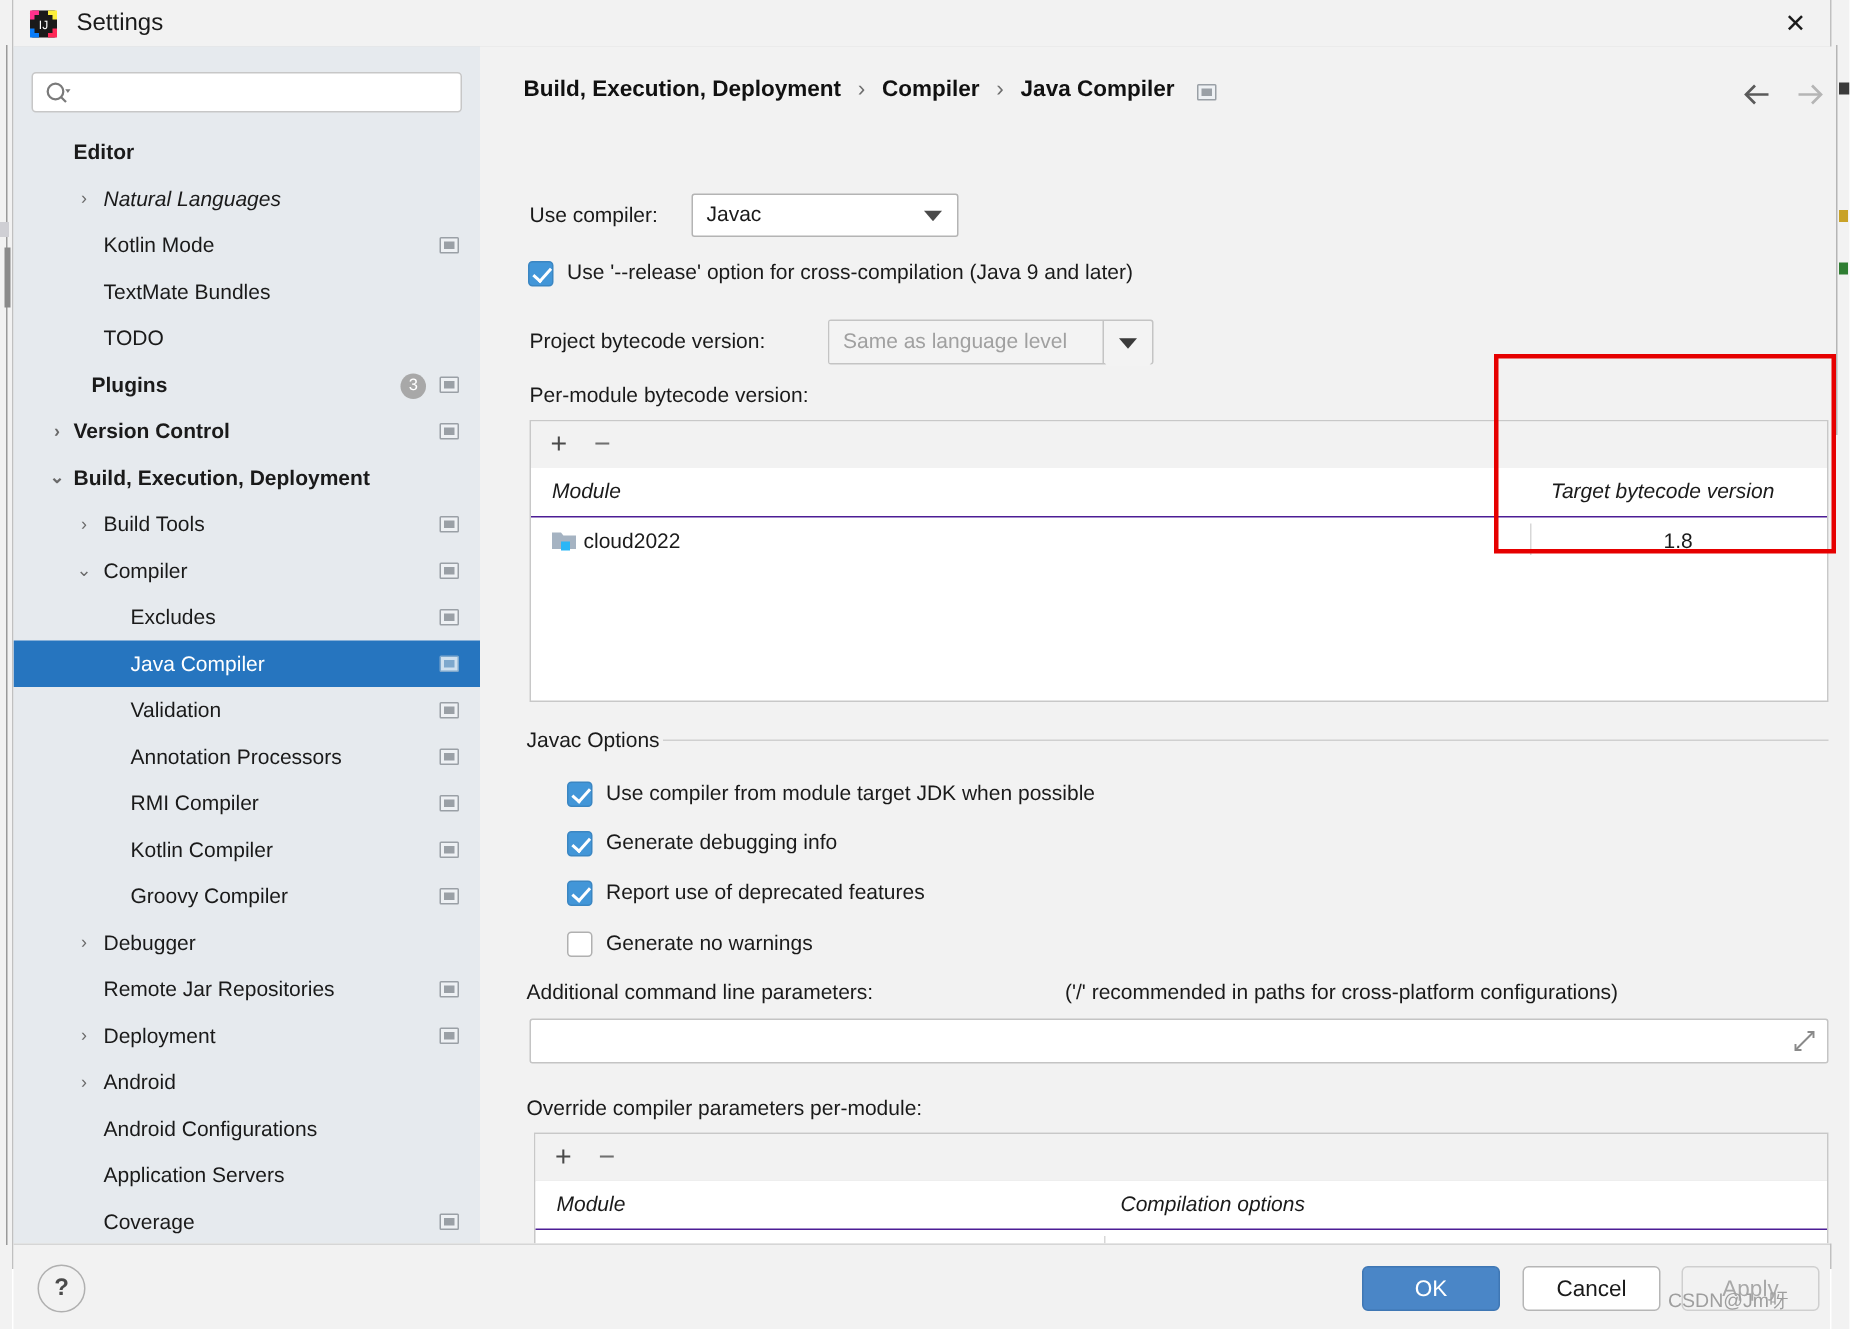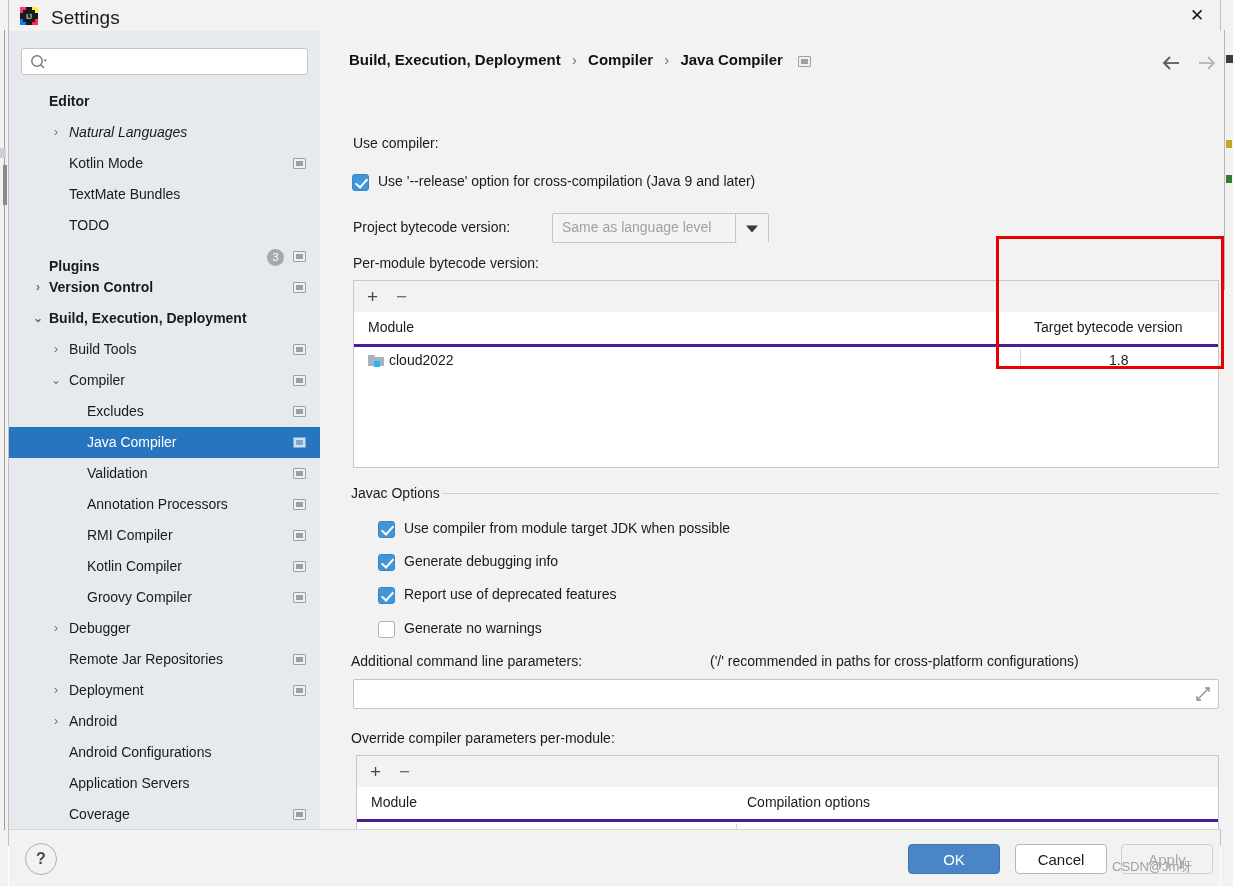--- a/index.html
+++ b/index.html
@@ -38,21 +38,21 @@
   
   .titlebar {
     position:absolute; left:0; top:0; width:100%; height:31px;
     background:#f2f2f2; border-bottom:1px solid #d6d6d6;
   }
   .app-icon {
     position:absolute; left:10px; top:6px; width:20px; height:20px;
   }
   .title-text {
     position:absolute; left:42px; top:7px;
-    font-size:19px; color:#1a1a1a;
+    font-size:16px; color:#1a1a1a;
   }
   .close-btn {
     position:absolute; right:0px; top:0px; width:46px; height:31px;
     display:flex; align-items:center; justify-content:center;
     font-size:17px; color:#1a1a1a; cursor:pointer;
   }
 
   
   .sidebar {
     position:absolute; left:0; top:31px; width:311px; height:798px;
@@ -195,21 +195,21 @@
     background:#f2f2f2; border-bottom:1px solid #c8c8c8;
   }
   .tb-plus, .tb-minus {
     position:absolute; top:6px; font-size:19px; color:#4a4a4a;
     line-height:19px; cursor:pointer;
   }
   .tb-plus { left:13px; }
   .tb-minus { left:42px; color:#707070; }
   .tbl-head {
     position:absolute; left:0; right:0; height:32px;
-    background:#ffffff; border-bottom:3px solid #4c1d95;
+    background:#ffffff; border-bottom:1px solid #4c1d95;font-style:italic;
   }
   .th {
     position:absolute; top:7px; font-size:14px; color:#1a1a1a; white-space:nowrap;
   }
   .colsep { position:absolute; width:1px; background:#d7d7d7; }
   .row-cell { position:absolute; font-size:14px; color:#1a1a1a; white-space:nowrap; }
   .mod-icon {
     position:absolute; width:16px; height:14px;
   }
 
@@ -316,21 +316,21 @@
           <span class="tree-label" style="left: 60px;">Kotlin Mode</span>
           <span class="chip"></span>
         </div>
         <div class="tree-row">
           <span class="tree-label" style="left: 60px;">TextMate Bundles</span>
         </div>
         <div class="tree-row">
           <span class="tree-label" style="left: 60px;">TODO</span>
         </div>
         <div class="tree-row bold">
-          <span class="tree-label" style="left: 40px; margin-top: 10px;">Plugins</span>
+          <span class="tree-label" style="left: 52px;">Plugins</span>
           <span class="badge">3</span>
           <span class="chip"></span>
         </div>
         <div class="tree-row bold">
           <span class="arrow" style="left: 22px;">›</span>
           <span class="tree-label" style="left: 40px;">Version Control</span>
           <span class="chip"></span>
         </div>
         <div class="tree-row bold">
           <span class="arrow" style="left: 22px;">⌄</span>
@@ -426,20 +426,24 @@
       </svg>
     </span>
     <span class="nav-fwd">
       <svg width="24" height="24" viewBox="0 0 24 24">
         <line x1="5" y1="12" x2="20" y2="12" stroke="#b5b5b5" stroke-width="1.8"></line>
         <polyline points="14,6 20,12 14,18" fill="none" stroke="#b5b5b5" stroke-width="1.8"></polyline>
       </svg>
     </span>
 
     <span class="lbl" style="left:33px; top:104px;">Use compiler:</span>
+    <div class="combo" style="left:141px; top:98px; width:178px; height:29px;">
+      <span class="val">Javac</span>
+      <span class="caret"></span>
+    </div>
 
     <div class="cb-row" style="left:32px; top:143px;">
       <span class="cbox checked"></span>
       <span class="cb-label">Use '--release' option for cross-compilation (Java 9 and later)</span>
     </div>
 
     <span class="lbl" style="left:33px; top:188px;">Project bytecode version:</span>
     <div class="scombo" style="left:232px; top:182px; width:217px; height:30px;">
       <div class="field">
         <span class="val">Same as language level</span>

